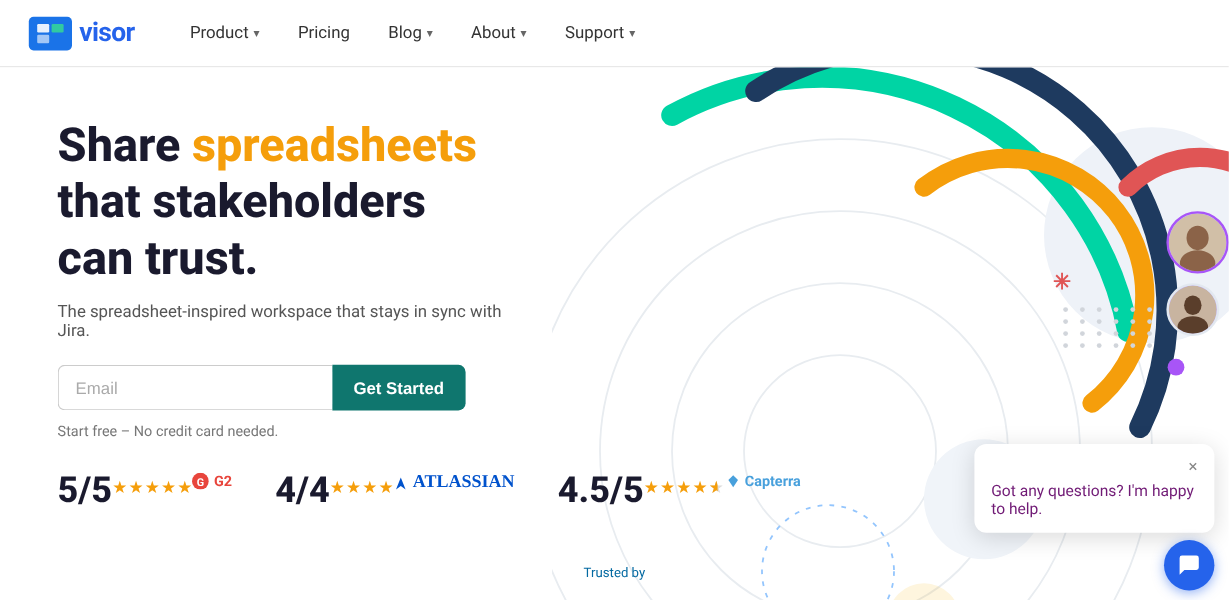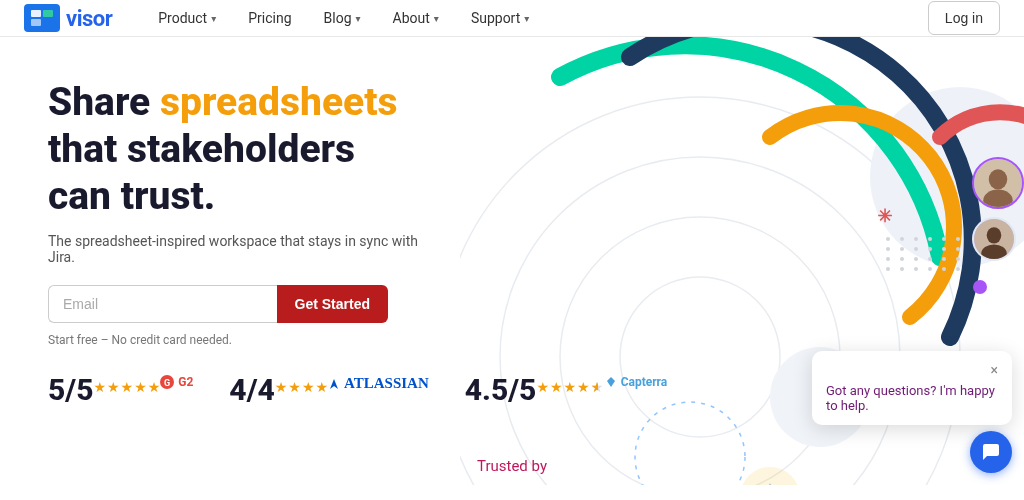--- a/index.html
+++ b/index.html
@@ -2,21 +2,21 @@
 <html><head>
   <meta charset="utf-8">
   <style>
     * { margin: 0; padding: 0; box-sizing: border-box; }
     body { font-family: -apple-system, BlinkMacSystemFont, 'Segoe UI', Roboto, sans-serif; background: #fff; width: 1024px; height: 500px; overflow: hidden; position: relative; }
 
     
     .navbar {
       display: flex;
       padding: 0 24px;
-      height: 37px;
+      height: 56px;
       background: #fff;
       border-bottom: 1px solid #e8e8e8;
       position: relative;
       z-index: 10;
     }
     .logo {
       display: flex;
       align-items: center;
       gap: 6px;
       margin-right: 32px;
@@ -131,21 +131,21 @@
       border: 1.5px solid #ccc;
       border-right: none;
       border-radius: 6px 0 0 6px;
       padding: 10px 14px;
       font-size: 14px;
       outline: none;
       color: #333;
     }
     .email-input::placeholder { color: #aaa; }
     .btn-get-started {
-      background: #b91c1c;
+      background: #0f766e;
       color: #fff;
       border: none;
       border-radius: 0 6px 6px 0;
       padding: 10px 18px;
       font-size: 14px;
       font-weight: 600;
       cursor: pointer;
       white-space: nowrap;
     }
     .start-free-text {
@@ -204,25 +204,25 @@
       position: absolute;
       top: -60px;
       left: -80px;
       width: 700px;
       height: 700px;
     }
 
     
     .trusted-by {
       position: absolute;
-      bottom: 10px;
+      bottom: 20px;
       left: 50%;
       transform: translateX(-50%);
-      font-size: 15px;
-      color: #be185d;
+      font-size: 11px;
+      color: #0369a1;
       white-space: nowrap;
       z-index: 5;
     }
 
     
     .chat-widget {
       position: absolute;
       bottom: 60px;
       right: 12px;
       background: #fff;
@@ -339,21 +339,20 @@
       <span>About</span>
       <span class="nav-chevron">▾</span>
     </div>
     <div class="nav-item">
       <span>Support</span>
       <span class="nav-chevron">▾</span>
     </div>
   </div>
 
   <div class="nav-actions">
-    <button class="btn-login">Log in</button>
   </div>
 </nav>
 
 <div class="main">
 
   <div class="hero-left">
     <h1 class="hero-heading">
       <span>Share </span><span class="highlight">spreadsheets</span><span> that stakeholders can trust.</span>
     </h1>
     <p class="hero-subtext">The spreadsheet-inspired workspace that stays in sync with Jira.</p>

